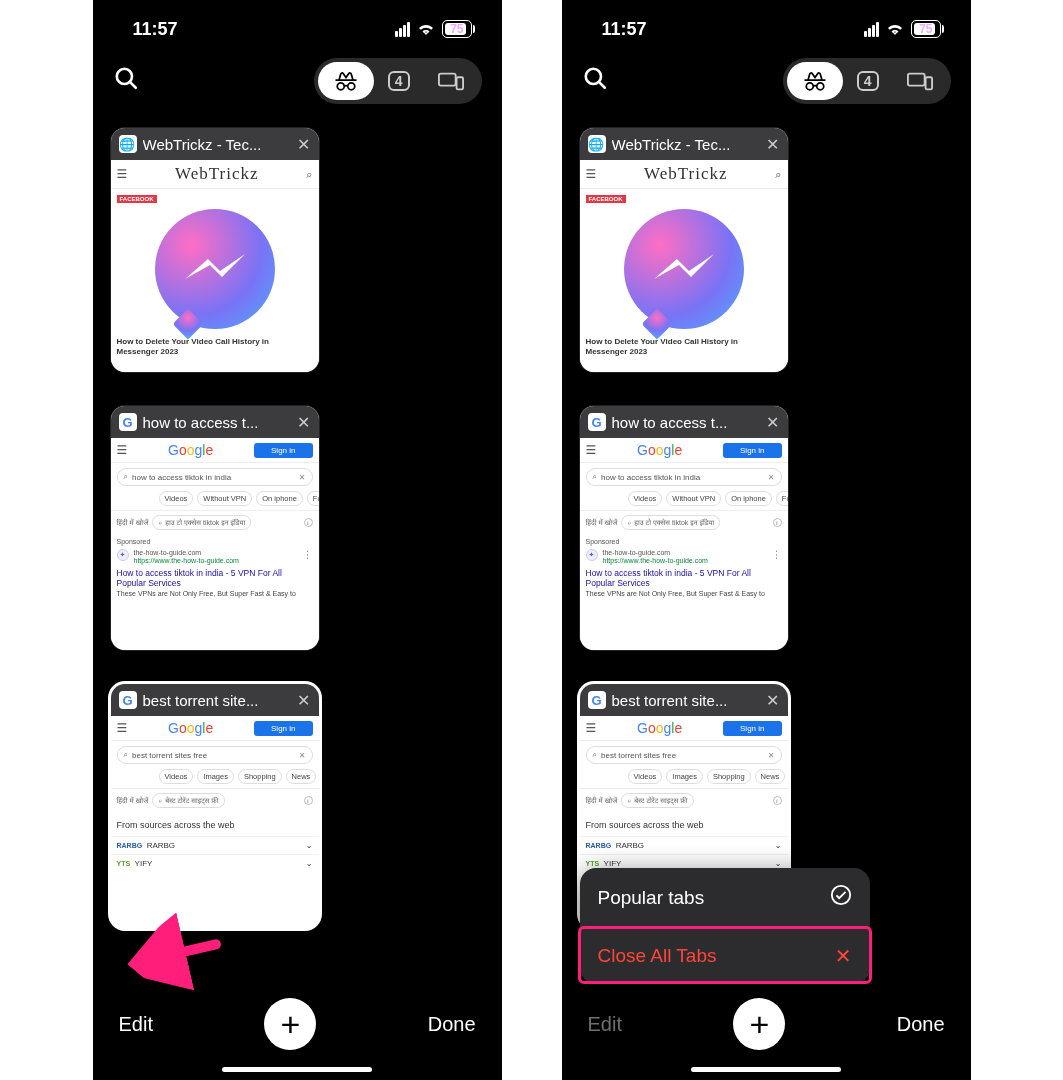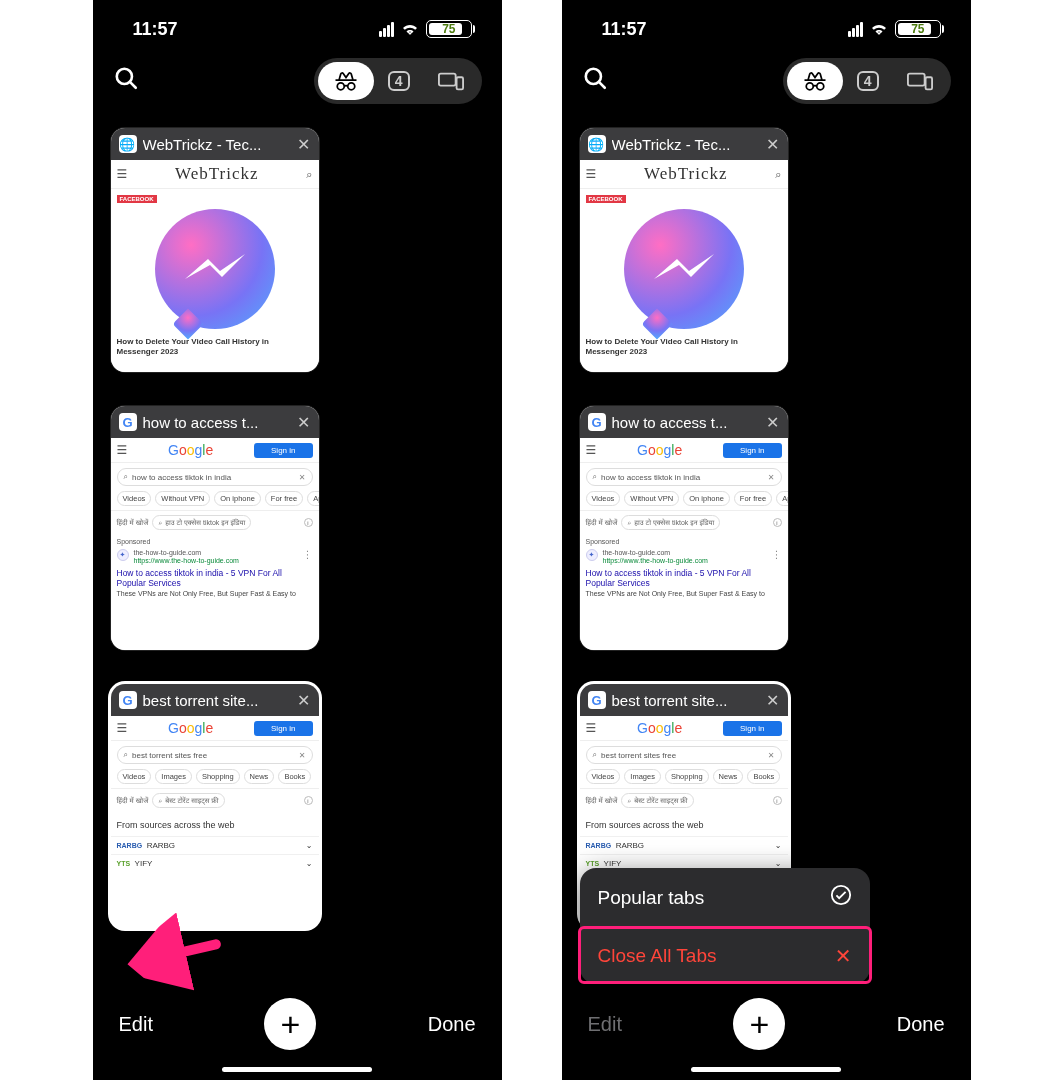--- a/index.html
+++ b/index.html
@@ -33,21 +33,21 @@
   }
   .status-right { display: flex; align-items: center; gap: 6px; }
   .bars { display: flex; align-items: flex-end; gap: 1px; }
   .bars span { width: 3px; background:#fff; border-radius:1px; }
   .bars span:nth-child(1){height:6px;} .bars span:nth-child(2){height:9px;}
   .bars span:nth-child(3){height:12px;} .bars span:nth-child(4){height:15px;}
   .wifi,.battery { display:inline-block; }
   .battery { border:1.5px solid #fff; border-radius:5px; padding:1px 3px; font-size:12px; font-weight:700; position:relative;}
   .battery::after{content:"";position:absolute;right:-4px;top:4px;width:2px;height:8px;background:#fff;border-radius:0 2px 2px 0;}
   .battery .fill{position:absolute;inset:2px;background:#fff;border-radius:3px;width:75%;}
-  .battery .num{position:relative;color:#4d7c0f;z-index:1;padding:0 12px;}
+  .battery .num{position:relative;color:#f0abfc;z-index:1;padding:0 4px;}
 
   
   .topbar {
     display:flex; align-items:center; gap:12px; padding:10px 20px 12px;
   }
   .search-icon { color:#fff; font-size:28px; flex:0 0 auto; margin-right:auto;}
   .pill-group {
     display:flex; align-items:center; background:#2a2a2a; border-radius:24px; padding:4px; height:46px;
   }
   .pill {
@@ -80,21 +80,21 @@
   .mini-topbar .signin{background:#1a73e8;color:#fff;font-size:8px;padding:3px 17px;border-radius:3px;font-weight:500;}
   .google-logo span:nth-child(1){color:#4285F4;}
   .google-logo span:nth-child(2){color:#EA4335;}
   .google-logo span:nth-child(3){color:#FBBC05;}
   .google-logo span:nth-child(4){color:#4285F4;}
   .google-logo span:nth-child(5){color:#34A853;}
   .google-logo span:nth-child(6){color:#EA4335;}
   .google-logo{font-size:14px;font-weight:500;}
   .mini-search{display:flex;align-items:center;gap:4px;margin:5px 6px;border:1px solid #ddd;border-radius:12px;padding:3px 6px;font-size:8px;color:#555;}
   .mini-search .x{margin-left:auto;color:#888;}
-  .chips{display:flex;gap:4px;padding:0 6px;flex-wrap:nowrap;overflow:hidden;}
+  .chips{display:flex;gap:4px;padding:0 6px;flex-wrap:nowrap;overflow:hidden;margin-left:42px;}
   .chip{border:1px solid #ddd;border-radius:10px;padding:2px 5px;font-size:7.5px;white-space:nowrap;color:#444;}
   .hindi-row{display:flex;align-items:center;gap:4px;padding:4px 6px;font-size:7px;color:#666;border-top:1px solid #eee;margin-top:4px;}
   .hindi-row .pill-btn{border:1px solid #ddd;border-radius:10px;padding:2px 5px;display:flex;gap:3px;align-items:center;}
   .hindi-row .info{margin-left:auto;border:1px solid #bbb;border-radius:50%;width:9px;height:9px;display:flex;align-items:center;justify-content:center;font-size:6px;}
   .sponsored{padding:4px 6px;font-size:7px;color:#555;}
   .result-row{display:flex;gap:5px;padding:0 6px;align-items:flex-start;}
   .result-row .ico{width:12px;height:12px;border-radius:50%;background:#eef;border:1px solid #cce;flex:0 0 auto;display:flex;align-items:center;justify-content:center;font-size:7px;color:#46c;}
   .result-row .txt{font-size:7px;line-height:1.2;}
   .result-row .url{color:#555;display:block;}
   .result-row .url2{color:#0a8a3a;display:block;}

